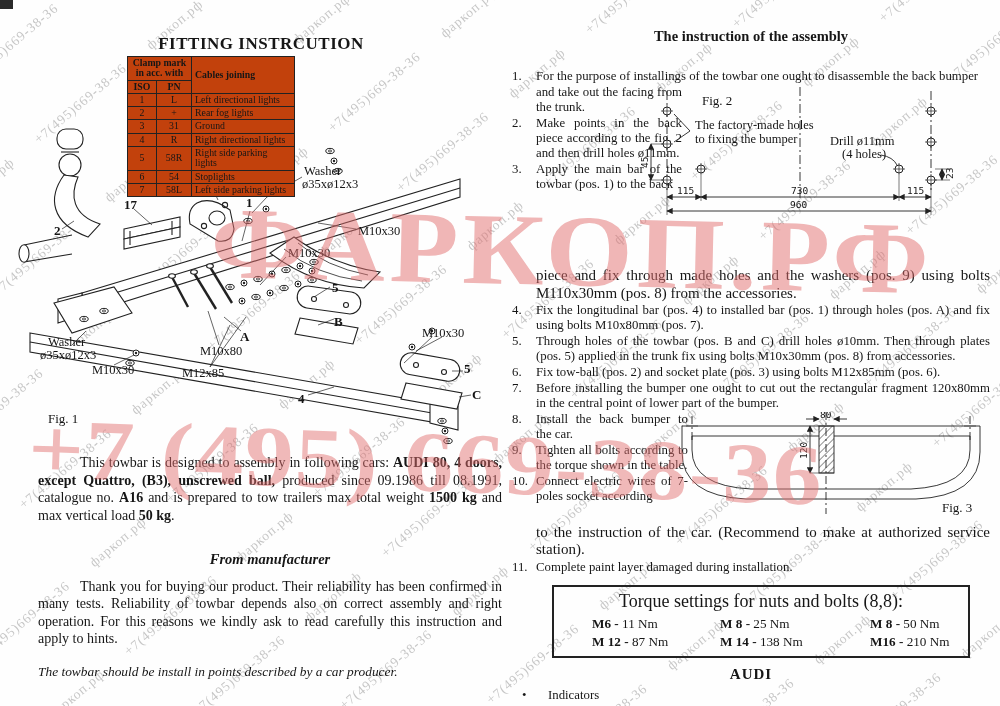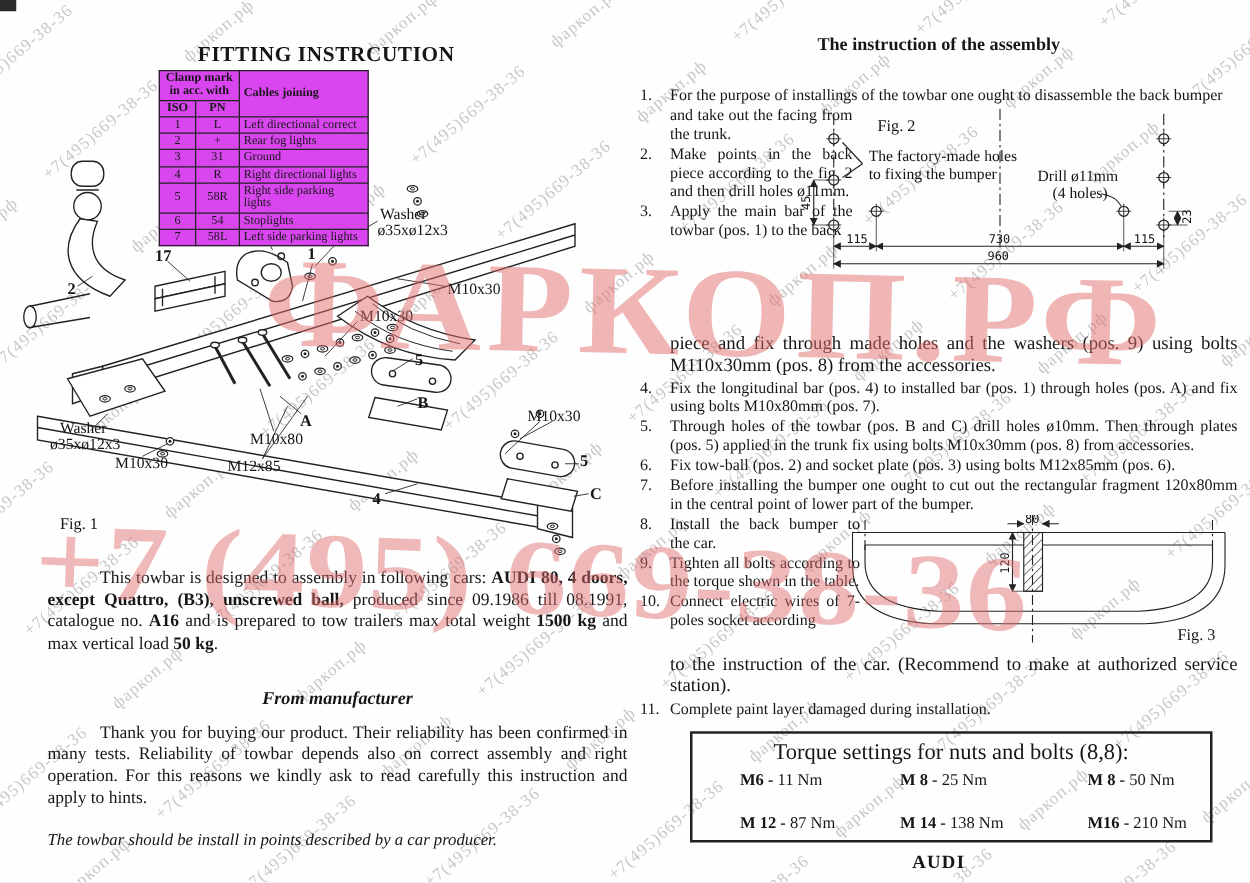--- a/index.html
+++ b/index.html
@@ -15,21 +15,21 @@
   #wm-name{left:212px;top:184px;font-size:102px;letter-spacing:4px;
     transform:rotate(1.3deg) scaleX(1.1);transform-origin:left top;color:rgba(225,110,110,.5);}
   #wm-phone{left:30px;top:398px;font-size:86px;letter-spacing:1px;
     transform:rotate(2deg) scaleX(1.14);transform-origin:left top;color:rgba(225,110,110,.48);}
   #corner-mark{position:absolute;left:0;top:0;width:13px;height:9px;background:#2a2a2a;z-index:4;}
   
   #left-col{position:absolute;left:20px;top:30px;width:482px;height:660px;z-index:1;}
   #right-col{position:absolute;left:512px;top:28px;width:478px;height:668px;z-index:1;}
   
   #fit-title{text-align:center;font-weight:bold;font-size:17px;letter-spacing:.5px;margin-top:4px;}
-  #clamp-table{position:absolute;left:107px;top:26px;border-collapse:collapse;background:#d946ef;
+  #clamp-table{position:absolute;left:107px;top:26px;border-collapse:collapse;background:#c2410c;
     font-size:9.8px;line-height:1.05;z-index:2;}
   #clamp-table td,#clamp-table th{border:1px solid #222;padding:1px 3px;}
   #clamp-table th{font-weight:bold;text-align:center;}
   #clamp-table .c-iso{width:22px;text-align:center;}
   #clamp-table .c-pn{width:28px;text-align:center;}
   #clamp-table .c-cab{width:96px;text-align:left;}
   #fig1-svg{position:absolute;left:-8px;top:95px;z-index:1;}
   #left-text{position:absolute;left:18px;top:424px;width:464px;}
   .para{font-size:14px;line-height:1.26;text-align:justify;text-indent:42px;}
   #from-man{font-weight:bold;font-style:italic;text-align:center;font-size:14.5px;margin:26px 0 10px 0;}
@@ -41,21 +41,21 @@
   .li .txt{flex:1;text-align:justify;}
   .cont{font-size:15px;line-height:1.17;text-align:justify;padding-left:24px;margin-bottom:1px;}
   .sec{position:relative;}
   #narrow1{width:170px;min-height:182px;}
   #narrow2{width:176px;min-height:112px;}
   #fig2-svg{position:absolute;right:0px;top:2px;}
   #fig3-svg{position:absolute;right:2px;top:0px;}
   
   #torque-box{border:2px solid #222;margin:10px 0 6px 40px;width:414px;padding:4px 0 6px 0;background:transparent;}
   #torque-title{text-align:center;font-size:18px;margin-bottom:4px;}
-  #torque-grid{display:grid;grid-template-columns:128px 150px 136px;padding-left:38px;row-gap:18px;font-size:13.2px;}
+  #torque-grid{display:grid;grid-template-columns:128px 150px 136px;padding-left:38px;row-gap:2px;font-size:13.2px;}
   .tq-cell b{font-weight:bold;}
   
   #note-heading{text-align:center;font-weight:bold;font-size:15px;letter-spacing:1px;margin:8px 0 4px 0;}
   .note-p{font-size:12.8px;line-height:1.2;text-align:justify;}
   .bullet-row{display:flex;font-size:12.8px;line-height:1.3;}
   .bullet-row .b{flex:none;width:26px;padding-left:10px;}
   
   svg text{font-family:"Liberation Serif",serif;fill:#141414;}
   .dimtxt{font-family:"DejaVu Sans Mono",monospace;font-size:9.5px;}
   .lbl{font-size:12.5px;}
@@ -99,21 +99,21 @@
           <th rowspan="2" class="c-cab">Cables joining</th>
         </tr>
         <tr>
           <th class="c-iso">ISO</th>
           <th class="c-pn">PN</th>
         </tr>
 
           <tr>
             <td class="c-iso">1</td>
             <td class="c-pn">L</td>
-            <td class="c-cab">Left directional correct</td>
+            <td class="c-cab">Left directional lights</td>
           </tr>
 
           <tr>
             <td class="c-iso">2</td>
             <td class="c-pn">+</td>
             <td class="c-cab">Rear fog lights</td>
           </tr>
 
           <tr>
             <td class="c-iso">3</td>

